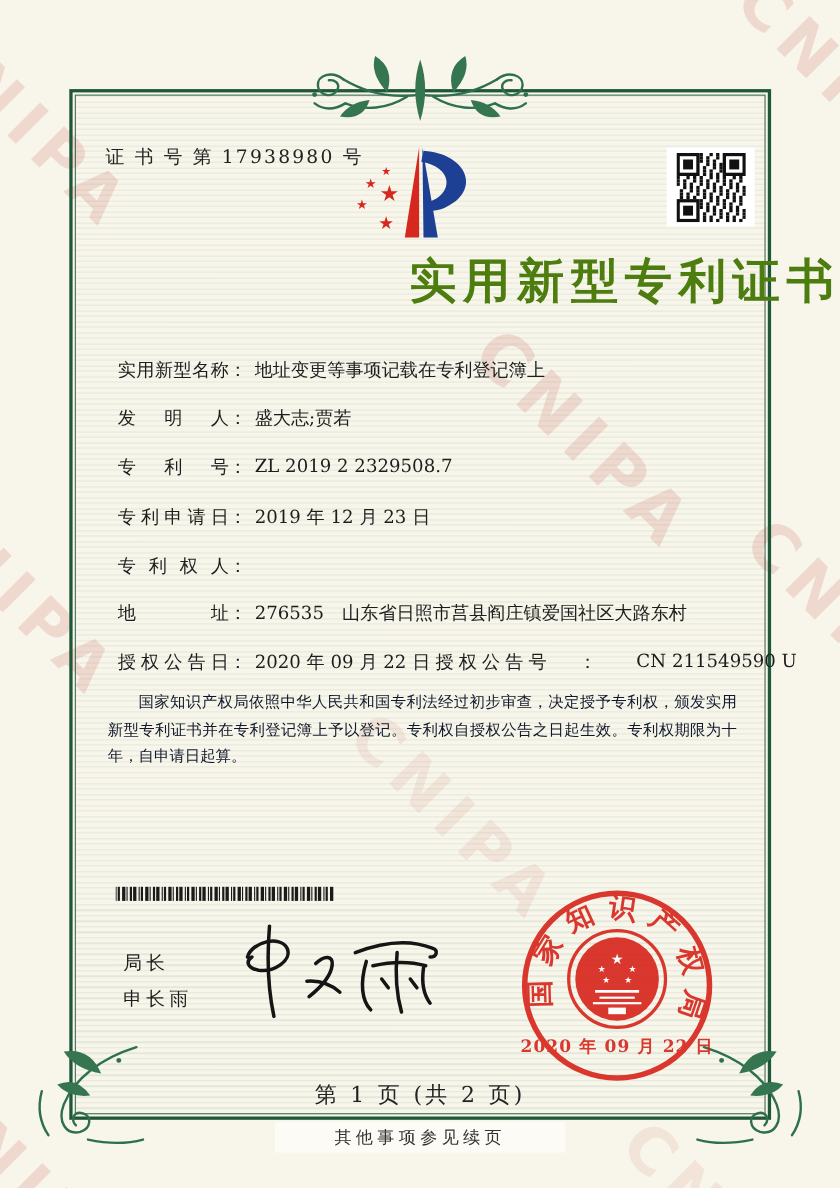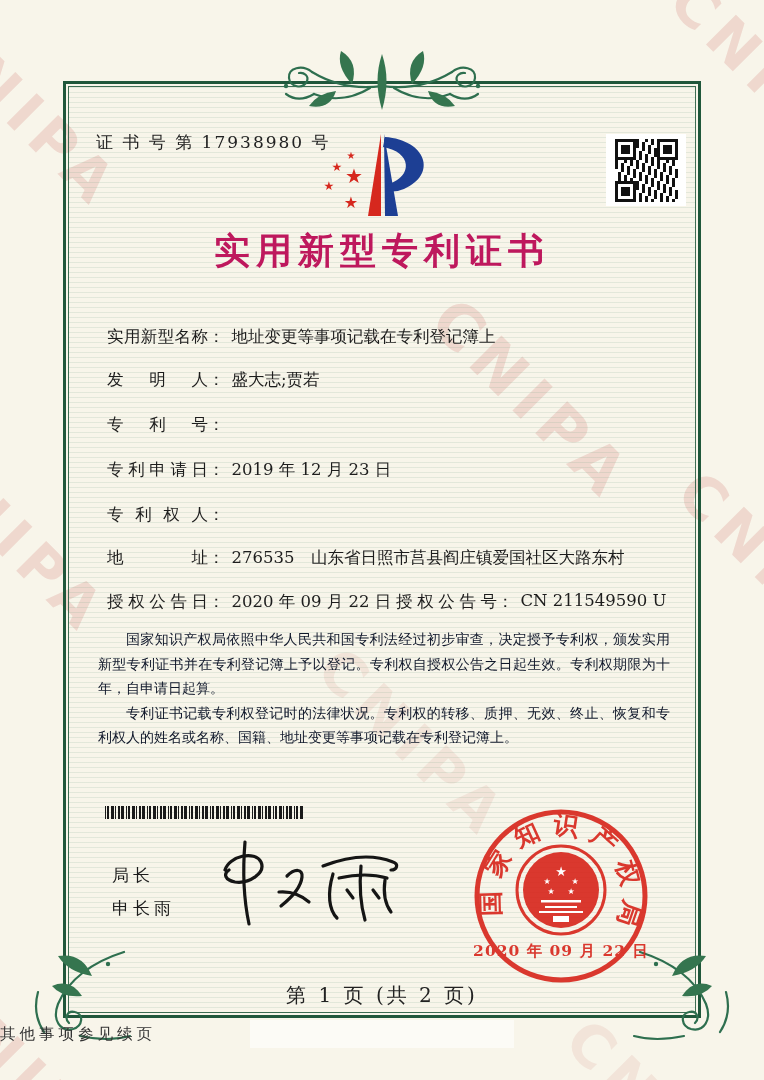--- a/index.html
+++ b/index.html
@@ -24,46 +24,46 @@
   svg .vleaf{fill:#35754f;stroke:none;}
 
   .content{position:absolute;inset:0;z-index:3;}
 
   .cert-no{position:absolute;left:96px;top:131px;font-size:17px;letter-spacing:2px;color:#222;}
 
   .logo{position:absolute;left:318px;top:122px;}
   .qr-wrap{position:absolute;left:606px;top:134px;width:80px;height:72px;background:#fff;
            display:flex;align-items:center;justify-content:center;}
 
-  .title{position:absolute;left:0;right:0;top:227px;text-align:center;
-         font-size:36px;font-weight:700;letter-spacing:6px;color:#be185d;}
+  .title{position:absolute;left:0;right:0;top:227px;text-align:right;
+         font-size:43px;font-weight:700;letter-spacing:6px;color:#4d7c0f;}
 
   .row{position:absolute;left:97px;display:flex;align-items:flex-start;
        font-size:16.5px;white-space:nowrap;color:#1d1d1d;margin-left:10px;}
   .lbl{display:inline-block;width:101px;text-align:justify;text-align-last:justify;}
   .colon{display:inline-block;margin-right:7px;}
-  .row2{position:absolute;left:396px;display:flex;font-size:16.5px;white-space:nowrap;}
+  .row2{position:absolute;left:396px;display:flex;font-size:16.5px;white-space:nowrap;gap:29px;}
   .lbl2{display:inline-block;width:101px;text-align:justify;text-align-last:justify;}
 
   .paras{position:absolute;left:98px;top:627px;width:572px;}
   .paras p{margin:0;text-indent:2em;font-size:14px;line-height:24.6px;
            text-align:justify;color:#0f172a;}
 
   .barcode{position:absolute;left:105px;top:806px;}
 
   .signer-title{position:absolute;left:112px;top:864px;font-size:17px;letter-spacing:4px;}
   .signer-name{position:absolute;left:112px;top:897px;font-size:17px;letter-spacing:4px;}
   .sig{position:absolute;left:213px;top:836px;}
 
   .seal{position:absolute;left:463px;top:804px;z-index:4;opacity:0.92;
         mix-blend-mode:multiply;}
 
   .page-info{position:absolute;left:0;right:0;top:982px;text-align:center;
              font-size:20px;letter-spacing:3px;color:#222;}
-  .cont-note{position:absolute;left:0;right:0;top:1024px;
+  .cont-note{position:absolute;left:0;right:0;top:1024px;text-align:center;
              font-size:15.5px;letter-spacing:4px;color:#333;}
   .cont-band{position:absolute;left:250px;top:1020px;width:264px;height:28px;
              background:rgba(255,255,255,0.55);z-index:2;}
 </style>
 </head>
 <body>
 
 <div id="page">
 
   <div class="wm" style="left:-36px;top:4px">CNIPA</div>
@@ -276,20 +276,21 @@
         <span class="val">地址变更等事项记载在专利登记簿上</span>
     </div>
     <div class="row" style="top:369px">
       <span class="lbl">发明人</span>
         <span class="colon">：</span>
         <span class="val">盛大志;贾若</span>
     </div>
     <div class="row" style="top:414px">
       <span class="lbl">专利号</span>
         <span class="colon">：</span>
+        <span class="val">ZL 2019 2 2329508.7</span>
     </div>
     <div class="row" style="top:459px">
       <span class="lbl">专利申请日</span>
         <span class="colon">：</span>
         <span class="val">2019 年 12 月 23 日</span>
     </div>
     <div class="row" style="top:504px">
       <span class="lbl">专利权人</span>
         <span class="colon">：</span>
     </div>
@@ -304,21 +305,20 @@
         <span class="val">2020 年 09 月 22 日</span>
     </div>
     <div class="row2" style="top:591px">
       <span class="lbl2">授权公告号</span>
         <span class="colon">：</span>
         <span class="val">CN 211549590 U</span>
     </div>
 
     <div class="paras">
       <p>国家知识产权局依照中华人民共和国专利法经过初步审查，决定授予专利权，颁发实用新型专利证书并在专利登记簿上予以登记。专利权自授权公告之日起生效。专利权期限为十年，自申请日起算。</p>
-      <p>专利证书记载专利权登记时的法律状况。专利权的转移、质押、无效、终止、恢复和专利权人的姓名或名称、国籍、地址变更等事项记载在专利登记簿上。</p>
     </div>
 
     <svg class="barcode" id="barcode" width="202" height="13" viewBox="0 0 202 13" fill="#1a1a1a">
         <rect x="0" y="0" width="1" height="13"></rect>
         <rect x="2" y="0" width="2" height="13"></rect>
         <rect x="6" y="0" width="3" height="13"></rect>
         <rect x="10" y="0" width="1" height="13"></rect>
         <rect x="13" y="0" width="2" height="13"></rect>
         <rect x="16" y="0" width="3" height="13"></rect>
         <rect x="21" y="0" width="1" height="13"></rect>

